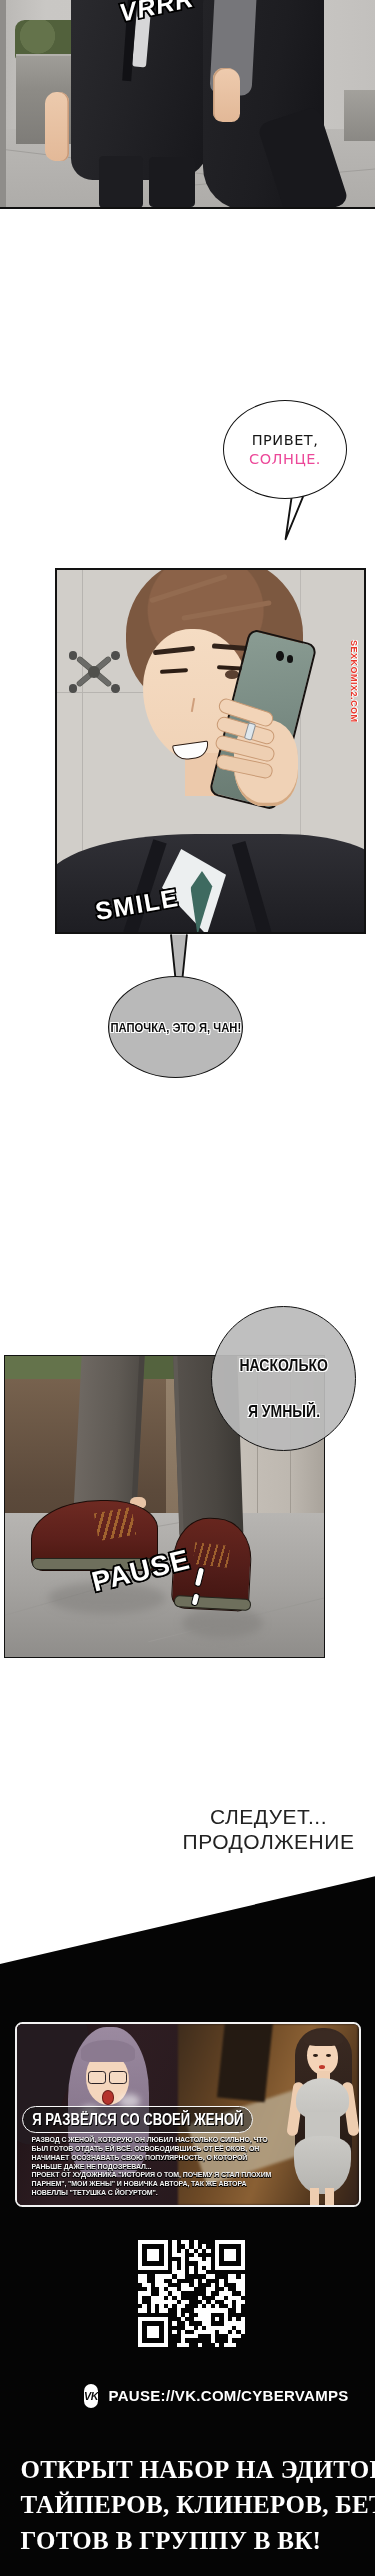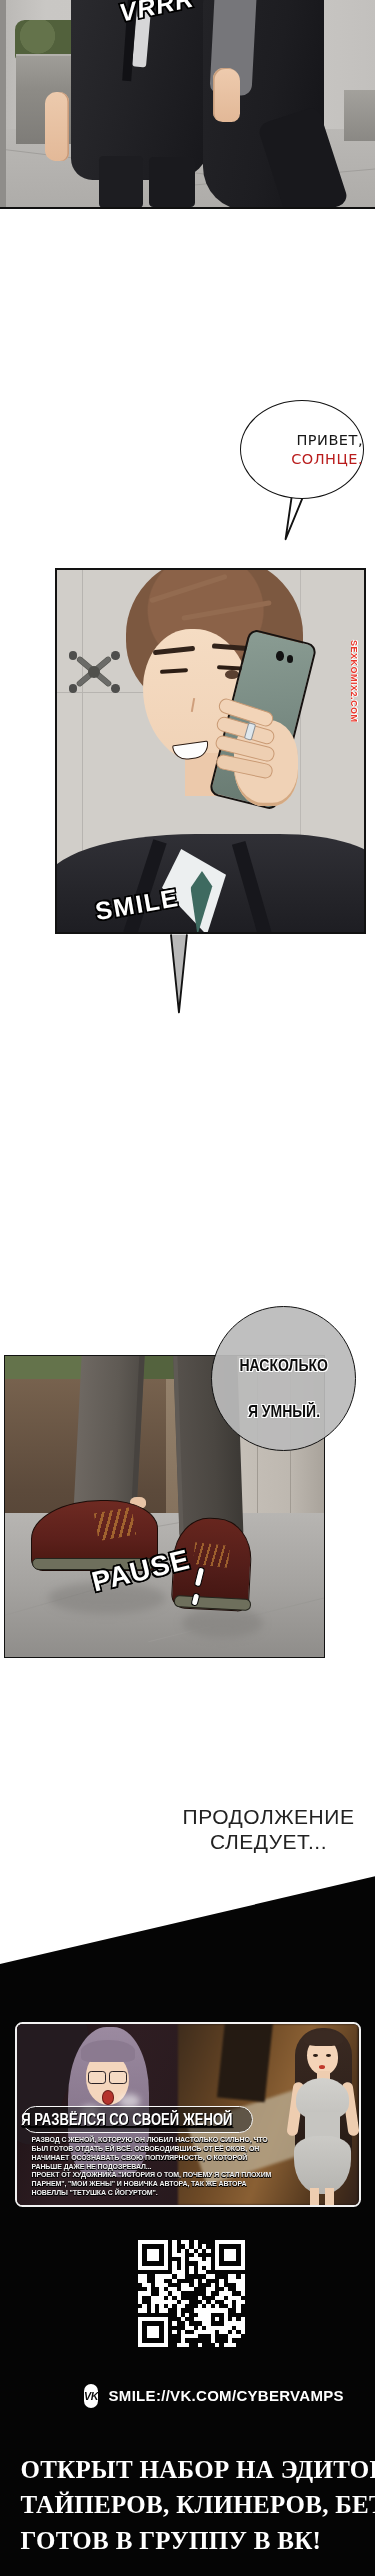--- a/index.html
+++ b/index.html
@@ -58,23 +58,23 @@
     <div class="abs" style="left:212px;top:-4.3px;width:42px;height:99px;background:#76767a;transform:rotate(3deg);border-radius:0 0 10.7px 10.7px;"></div>
     <div class="abs" style="left:213px;top:68px;width:27px;height:54px;background:linear-gradient(180deg,#eecbae,#e2b897);border-radius:10.7px 13px 8.6px 9.7px;box-shadow:inset 1.6px 1.1px 0 #caa07e;"></div>
     <div class="abs" style="left:271px;top:113px;width:64px;height:102px;background:#18181c;transform:rotate(-18deg);border-radius:10.7px;"></div>
 
     <div class="abs sfx" style="left:119px;top:-8.6px;font-size:25px;font-style:italic;transform:rotate(-12deg);letter-spacing:1.1px;">VRRR</div>
   </div>
 
   <svg class="abs" style="left:277px;top:480px;z-index:7;" width="43" height="62" viewBox="0 0 80 115">
     <path d="M30,12 L16,110 L57,10" fill="#ffffff" stroke="#121212" stroke-width="3.5" stroke-linejoin="round"></path>
   </svg>
-  <div class="bubble" style="left:240px;top:400px;width:122px;height:97px;background:#ffffff;z-index:8;align-items:flex-end;">
+  <div class="bubble" style="left:223px;top:400px;width:122px;height:97px;background:#ffffff;z-index:8;">
     <div style="font-family:'DejaVu Sans',sans-serif;font-size:14.5px;color:#171717;letter-spacing:0.5px;">ПРИВЕТ,</div>
-    <div style="font-family:'DejaVu Sans',sans-serif;font-size:14.5px;color:#b91c1c;letter-spacing:0.5px;margin-top:2.1px;">СОЛНЦЕ.</div>
+    <div style="font-family:'DejaVu Sans',sans-serif;font-size:14.5px;color:#ec4899;letter-spacing:0.5px;margin-top:2.1px;">СОЛНЦЕ.</div>
   </div>
 
   <div class="panel b4" style="left:55px;top:568px;width:307px;height:362px;background:#d1cec9;">
     <div class="abs" style="left:25px;top:0;width:1.1px;height:362px;background:#b7b4b0;"></div>
     <div class="abs" style="left:0;top:122px;width:134px;height:1.1px;background:#b7b4b0;"></div>
     <div class="abs" style="left:243px;top:0;width:1.1px;height:362px;background:#bcb9b5;"></div>
 
     <div class="abs" style="left:16px;top:99px;width:42px;height:5.4px;background:#6b6b68;transform:rotate(40deg);border-radius:2.7px;box-shadow:0 0 0 0.5px #54544f;"></div>
     <div class="abs" style="left:16px;top:99px;width:42px;height:5.4px;background:#6b6b68;transform:rotate(-40deg);border-radius:2.7px;box-shadow:0 0 0 0.5px #54544f;"></div>
     <div class="abs" style="left:31px;top:96px;width:11.8px;height:11.8px;background:#50504c;border-radius:50%;"></div>
@@ -115,20 +115,23 @@
     <div class="abs" style="left:188px;top:271px;width:14px;height:97px;background:#17171c;transform:rotate(-16deg);"></div>
 
     <div class="abs sfx" style="left:38px;top:320px;font-size:25px;transform:rotate(-10deg);letter-spacing:1.6px;-webkit-text-stroke:2.7px #000;">SMILE</div>
   </div>
 
   <div class="abs" style="left:359px;top:640px;transform:rotate(90deg);transform-origin:0 0;font-size:9px;font-weight:700;color:#e8372c;letter-spacing:0.5px;text-shadow:-0.5px -0.5px 0 #fff,0.5px -0.5px 0 #fff,-0.5px 0.5px 0 #fff,0.5px 0.5px 0 #fff;z-index:9;">SEXKOMIX2.COM</div>
 
   <svg class="abs" style="left:164px;top:932px;z-index:7;" width="32" height="86" viewBox="0 0 60 160">
     <path d="M13,4 L28,150 L43,4" fill="#b9b9b9" stroke="#121212" stroke-width="3.5" stroke-linejoin="round"></path>
   </svg>
+  <div class="bubble" style="left:108px;top:976px;width:133px;height:100px;background:#b9b9b9;z-index:8;">
+    <span class="cond ow" style="font-size:13.4px;">ПАПОЧКА, ЭТО Я, ЧАН!</span>
+  </div>
 
   <div class="panel b3" style="left:4.3px;top:1355px;width:319px;height:301px;background:#b9ad9d;">
     <div class="abs" style="left:0;top:0;width:242px;height:26px;background:radial-gradient(circle at 20% 50%,#64734b 0 30%,#54633e 31% 70%,#475533 71% 100%);"></div>
     <div class="abs" style="left:0;top:22.6px;width:161px;height:279px;background:linear-gradient(180deg,#77624e 0,#5c4a3b 40%,#453729 100%);"></div>
     <div class="abs" style="left:161px;top:22.6px;width:75px;height:150px;background:linear-gradient(180deg,#95826c,#83705c);"></div>
     <div class="abs" style="left:232px;top:0;width:87px;height:301px;background:linear-gradient(90deg,#c6c0b8 0,#beb8b0 60%,#a9a39b 100%);"></div>
     <div class="abs" style="left:252px;top:0;width:1.1px;height:183px;background:#a19b93;"></div>
     <div class="abs" style="left:285px;top:0;width:1.1px;height:183px;background:#a19b93;"></div>
     <div class="abs" style="left:217px;top:0;width:3.8px;height:63px;background:#8a8278;"></div>
     <div class="abs" style="left:211px;top:60px;width:17px;height:5.4px;background:#7c7469;border-radius:2.1px;"></div>
@@ -155,22 +158,22 @@
     <div class="abs" style="left:191px;top:211px;width:5.4px;height:18px;background:#fff;border:1.6px solid #000;border-radius:3.2px;transform:rotate(14deg);"></div>
     <div class="abs" style="left:187px;top:237px;width:4.8px;height:10.7px;background:#fff;border:1.6px solid #000;border-radius:3.2px;transform:rotate(14deg);"></div>
   </div>
 
   <div class="bubble" style="left:211px;top:1306px;width:143px;height:143px;background:rgba(186,186,186,.93);z-index:20;">
     <span class="cond ow" style="font-size:16.7px;margin-top:21.5px;">НАСКОЛЬКО</span>
     <span class="cond ow" style="font-size:16.7px;margin-top:26px;">Я УМНЫЙ.</span>
   </div>
 
   <div class="abs" style="left:172px;top:1804px;width:193px;text-align:center;color:#222;font-size:21px;letter-spacing:0.5px;line-height:25px;">
+    <div>СЛЕДУЕТ...</div>
     <div>ПРОДОЛЖЕНИЕ</div>
-    <div>СЛЕДУЕТ...</div>
   </div>
 
   <div class="black-sec"></div>
 
 
   <div class="abs" style="left:14.5px;top:2022px;width:342px;height:181px;border:2.7px solid #f2f2f2;border-radius:7.5px;
               overflow:hidden;background:#1c1410;z-index:3;">
     <div class="abs" style="left:0;top:0;width:183px;height:181px;background:linear-gradient(115deg,#1a1013 0,#2e1d22 45%,#27191d 100%);"></div>
     <div class="abs" style="left:161px;top:0;width:180px;height:181px;background:linear-gradient(110deg,#3e2c1c 0,#6e4a26 35%,#8a6034 55%,#54381e 80%,#33221a 100%);filter:blur(1.1px);"></div>
     <div class="abs" style="left:177px;top:81px;width:118px;height:64px;background:#b8a98e;transform:rotate(-18deg);filter:blur(1.6px);opacity:.8;"></div>
@@ -195,21 +198,21 @@
     <div class="abs" style="left:300px;top:47px;width:13px;height:14px;background:#eecdb0;"></div>
     <div class="abs" style="left:273px;top:58px;width:10.7px;height:54px;background:#eecdb0;border-radius:5.4px;transform:rotate(8deg);"></div>
     <div class="abs" style="left:328px;top:58px;width:10.7px;height:54px;background:#eecdb0;border-radius:5.4px;transform:rotate(-8deg);"></div>
     <div class="abs" style="left:279px;top:54px;width:53px;height:42px;background:linear-gradient(180deg,#d2d1cd,#c2c1bd);border-radius:50% 50% 40% 40%;"></div>
     <div class="abs" style="left:288px;top:88px;width:35px;height:30px;background:#c6c5c1;"></div>
     <div class="abs" style="left:277px;top:112px;width:57px;height:58px;background:linear-gradient(180deg,#cbcac6,#b5b4b0);border-radius:42% 42% 46% 46% / 26% 26% 60% 60%;"></div>
     <div class="abs" style="left:293px;top:164px;width:9px;height:16.7px;background:#eecdb0;"></div>
     <div class="abs" style="left:308px;top:164px;width:9px;height:16.7px;background:#eecdb0;"></div>
 
     <div class="pill" style="left:5.9px;top:82px;width:229px;height:25px;background:rgba(20,20,20,.5);border:1.6px solid #fafafa;
-                display:flex;align-items:center;justify-content:flex-end;text-decoration:underline;">
+                display:flex;align-items:center;justify-content:center;">
       <span class="cond" style="font-size:15.6px;color:#fff;text-shadow:1.1px 1.1px 0 #000;">Я РАЗВЁЛСЯ СО СВОЕЙ ЖЕНОЙ</span>
     </div>
 
     <div class="abs desc" style="left:15px;top:111px;">РАЗВОД С ЖЕНОЙ, КОТОРУЮ ОН ЛЮБИЛ НАСТОЛЬКО СИЛЬНО, ЧТО БЫЛ ГОТОВ ОТДАТЬ ЕЙ ВСЁ. ОСВОБОДИВШИСЬ ОТ ЕЁ ОКОВ, ОН НАЧИНАЕТ ОСОЗНАВАТЬ СВОЮ ПОПУЛЯРНОСТЬ, О КОТОРОЙ РАНЬШЕ ДАЖЕ НЕ ПОДОЗРЕВАЛ...</div>
     <div class="abs desc" style="left:15px;top:146px;">ПРОЕКТ ОТ ХУДОЖНИКА "ИСТОРИЯ О ТОМ, ПОЧЕМУ Я СТАЛ ПЛОХИМ ПАРНЕМ", "МОИ ЖЕНЫ" И НОВИЧКА АВТОРА, ТАК ЖЕ АВТОРА НОВЕЛЛЫ "ТЕТУШКА С ЙОГУРТОМ".</div>
   </div>
 
   <div class="abs" style="left:138px;top:2240px;width:107px;height:107px;z-index:3;"><svg width="107" height="107" viewBox="0 0 25 25" shape-rendering="crispEdges">
         <rect x="0" y="0" width="1" height="1" fill="#fff"></rect>
         <rect x="1" y="0" width="1" height="1" fill="#fff"></rect>
@@ -526,21 +529,21 @@
         <rect x="18" y="24" width="1" height="1" fill="#fff"></rect>
         <rect x="20" y="24" width="1" height="1" fill="#fff"></rect>
         <rect x="21" y="24" width="1" height="1" fill="#fff"></rect>
         <rect x="22" y="24" width="1" height="1" fill="#fff"></rect>
       </svg></div>
 
   <div class="abs" style="left:84px;top:2383px;width:231px;height:25px;display:flex;align-items:center;z-index:3;text-align:right;">
     <div style="width:24px;height:24px;background:#ffffff;border-radius:7px;display:flex;align-items:center;justify-content:center;">
       <span style="font-weight:700;font-style:italic;font-size:10.7px;color:#0a0a0a;letter-spacing:-0.5px;">VK</span>
     </div>
-    <span style="margin-left:10.7px;color:#ffffff;font-weight:700;font-size:15px;letter-spacing:0.3px;">SMILE://VK.COM/CYBERVAMPS</span>
+    <span style="margin-left:10.7px;color:#ffffff;font-weight:700;font-size:15px;letter-spacing:0.3px;">PAUSE://VK.COM/CYBERVAMPS</span>
   </div>
 
   <div class="abs serifline" style="left:20.4px;top:2456px;">ОТКРЫТ НАБОР НА ЭДИТОРОВ,</div>
   <div class="abs serifline" style="left:20.4px;top:2491px;">ТАЙПЕРОВ, КЛИНЕРОВ, БЕТЫ.</div>
   <div class="abs serifline" style="left:20.4px;top:2527px;">ГОТОВ В ГРУППУ В ВК!</div>
 
 </div>
 
 
 </body></html>

